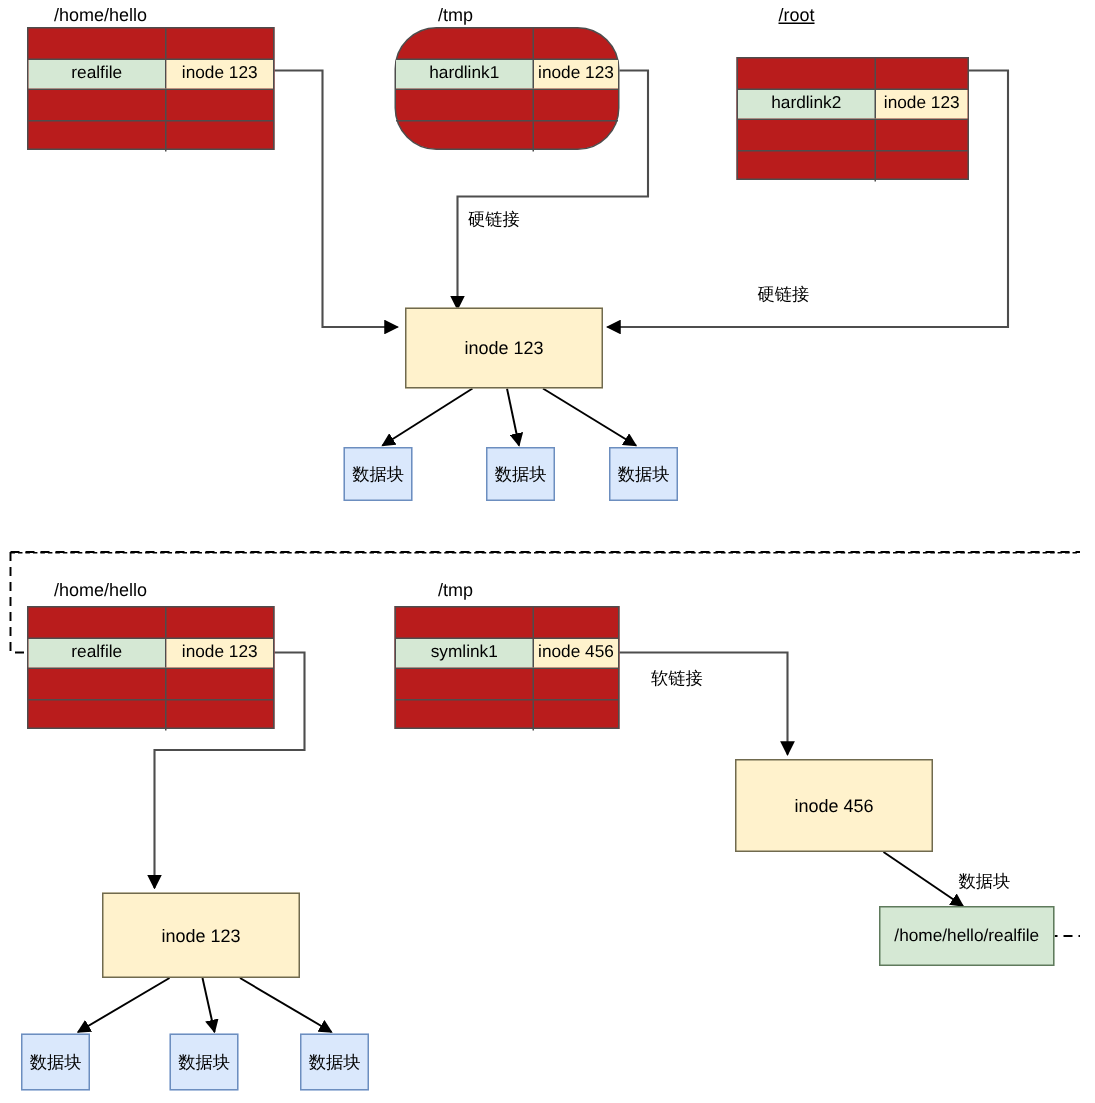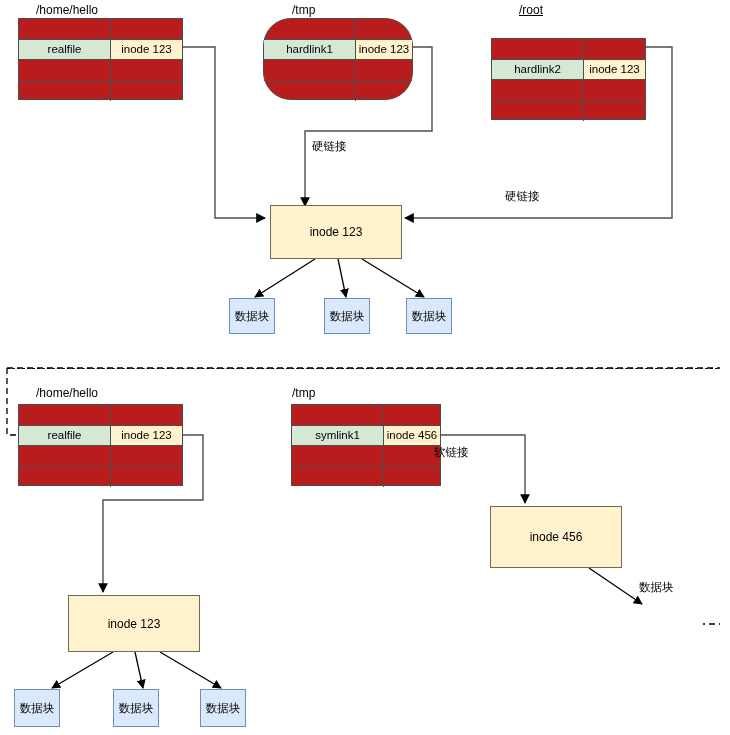--- a/index.html
+++ b/index.html
@@ -174,21 +174,21 @@
       <div class="c1"></div>
       <div class="c2"></div>
     </div>
     <div class="row">
       <div class="c1"></div>
       <div class="c2"></div>
     </div>
   </div>
 
   <div class="caption" style="left:292px;top:386px;">/tmp</div>
-  <div class="dirtable" style="left:263px;top:404px;width:150px;height:82px;margin-left:28px;">
+  <div class="dirtable" style="left:263px;top:404px;width:150px;height:82px;">
     <div class="row">
       <div class="c1"></div>
       <div class="c2"></div>
     </div>
     <div class="row filled">
       <div class="c1">symlink1</div>
       <div class="c2">inode 456</div>
     </div>
     <div class="row">
       <div class="c1"></div>
@@ -199,18 +199,19 @@
       <div class="c2"></div>
     </div>
   </div>
 
   <div class="edgelabel" style="left:434px;top:445px;">软链接</div>
   <div class="edgelabel" style="left:639px;top:580px;">数据块</div>
 
   <div class="inodebox" style="left:68px;top:595px;width:132px;height:57px;">inode 123</div>
   <div class="inodebox" style="left:490px;top:506px;width:132px;height:62px;">inode 456</div>
 
+  <div class="pathbox" style="left:586px;top:604px;width:117px;height:40px;">/home/hello/realfile</div>
 
   <div class="datablock" style="left:14px;top:689px;width:46px;height:38px;">数据块</div>
   <div class="datablock" style="left:113px;top:689px;width:46px;height:38px;">数据块</div>
   <div class="datablock" style="left:200px;top:689px;width:46px;height:38px;">数据块</div>
 
 </div>
 
 </body></html>

